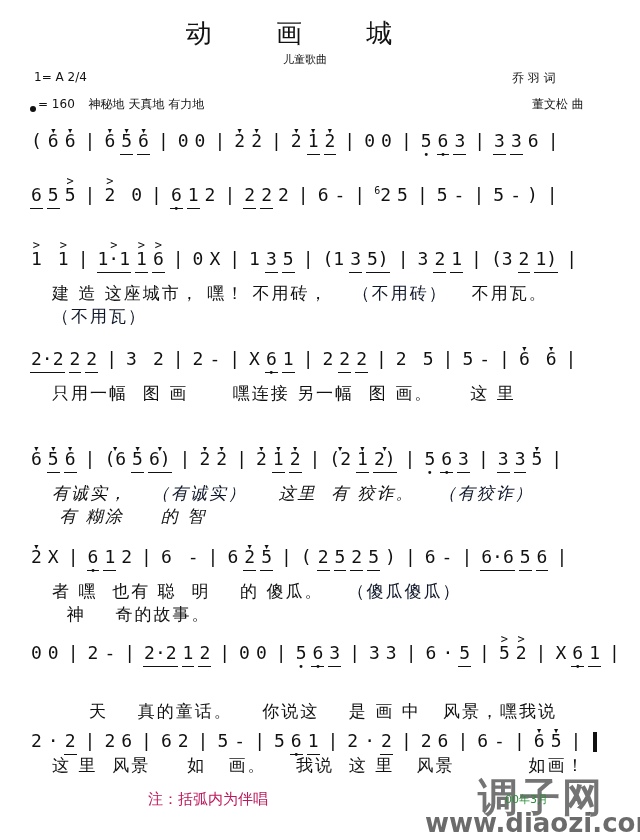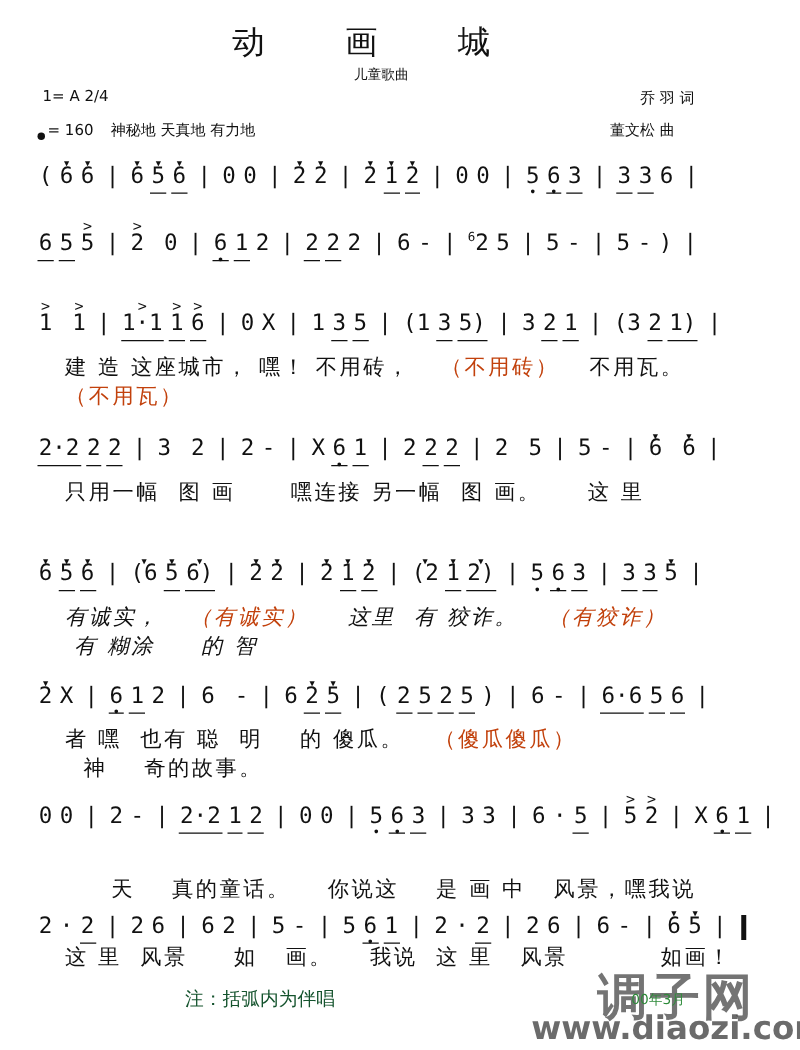--- a/index.html
+++ b/index.html
@@ -11,40 +11,40 @@
   .meta { font-size: 12px; font-family: "DejaVu Sans", sans-serif; }
   .score-line { position: absolute; left: 28px; height: 30px; font-family: "DejaVu Sans Mono", monospace; font-size: 18px; display: flex; align-items: flex-end; }
   .tok { position: relative; display: inline-block; padding: 0 3px; line-height: 22px; }
   .tok.u::after { content: ""; position: absolute; left: 2px; right: 2px; bottom: -3px; border-bottom: 1px solid #111; }
   .tok.ld::before { content: "•"; position: absolute; left: 50%; transform: translateX(-50%); bottom: -14px; font-size: 10px; }
   .tok.acc::before { content: ">"; position: absolute; left: 50%; transform: translateX(-50%); top: -14px; font-size: 12px; }
   .tok.st::before { content: "▼"; position: absolute; left: 50%; transform: translateX(-50%); top: -10px; font-size: 7px; }
   .bar { display: inline-block; padding: 0 6px; line-height: 22px; }
   .lyrics { position: absolute; left: 28px; font-size: 17px; letter-spacing: 2px; }
   .lyr-span { display: inline-block; margin-left: 24px; }
-  .lyr-span.acc { color: #c2410c; }
-  .note-text { left: 148px; top: 790px; font-size: 15px; color: #14532d; }
+  .lyr-span.acc { color: #0f172a; }
+  .note-text { left: 148px; top: 790px; font-size: 15px; color: #be185d; }
   .date-text { left: 505px; top: 792px; font-size: 11px; color: #2e8b3a; }
   .wm1 { left: 478px; top: 770px; font-size: 40px; font-weight: bold; color: rgba(70,70,70,0.75); letter-spacing: 2px; }
   .wm2 { left: 425px; top: 808px; font-size: 26px; font-weight: bold; color: rgba(70,70,70,0.8); font-family: "DejaVu Sans", sans-serif; }
   .final-bar { display:inline-block; width:4px; height:20px; background:#111; margin-left:6px; }
   .tempo-note { display:inline-block; width:6px; height:6px; border-radius:50%; background:#111; position:relative; top:4px; margin-right:2px; }
 </style>
 </head>
 <body>
 
 <div class="abs title">动 画 城</div>
 <div class="abs subtitle">儿童歌曲</div>
 <div class="abs meta" style="left:34px;top:70px;">1= A 2/4</div>
 <div class="abs meta" style="left:512px;top:70px;">乔  羽 词</div>
 <div class="abs meta" style="left:30px;top:96px;">
   <span class="tempo-note"></span><span>= 160</span>
   <span style="margin-left:10px;">神秘地 天真地  有力地</span>
 </div>
-<div class="abs meta" style="left:488px;top:96px;">董文松 曲</div>
+<div class="abs meta" style="left:532px;top:96px;">董文松 曲</div>
 
 <div class="score-line" style="top:122px;">
   <span class="tok">(</span>
     <span class="tok st">6</span>
     <span class="tok st">6</span>
     <span class="bar">|</span>
   <span class="tok st">6</span>
     <span class="tok st u">5</span>
     <span class="tok st u">6</span>
     <span class="bar">|</span>

